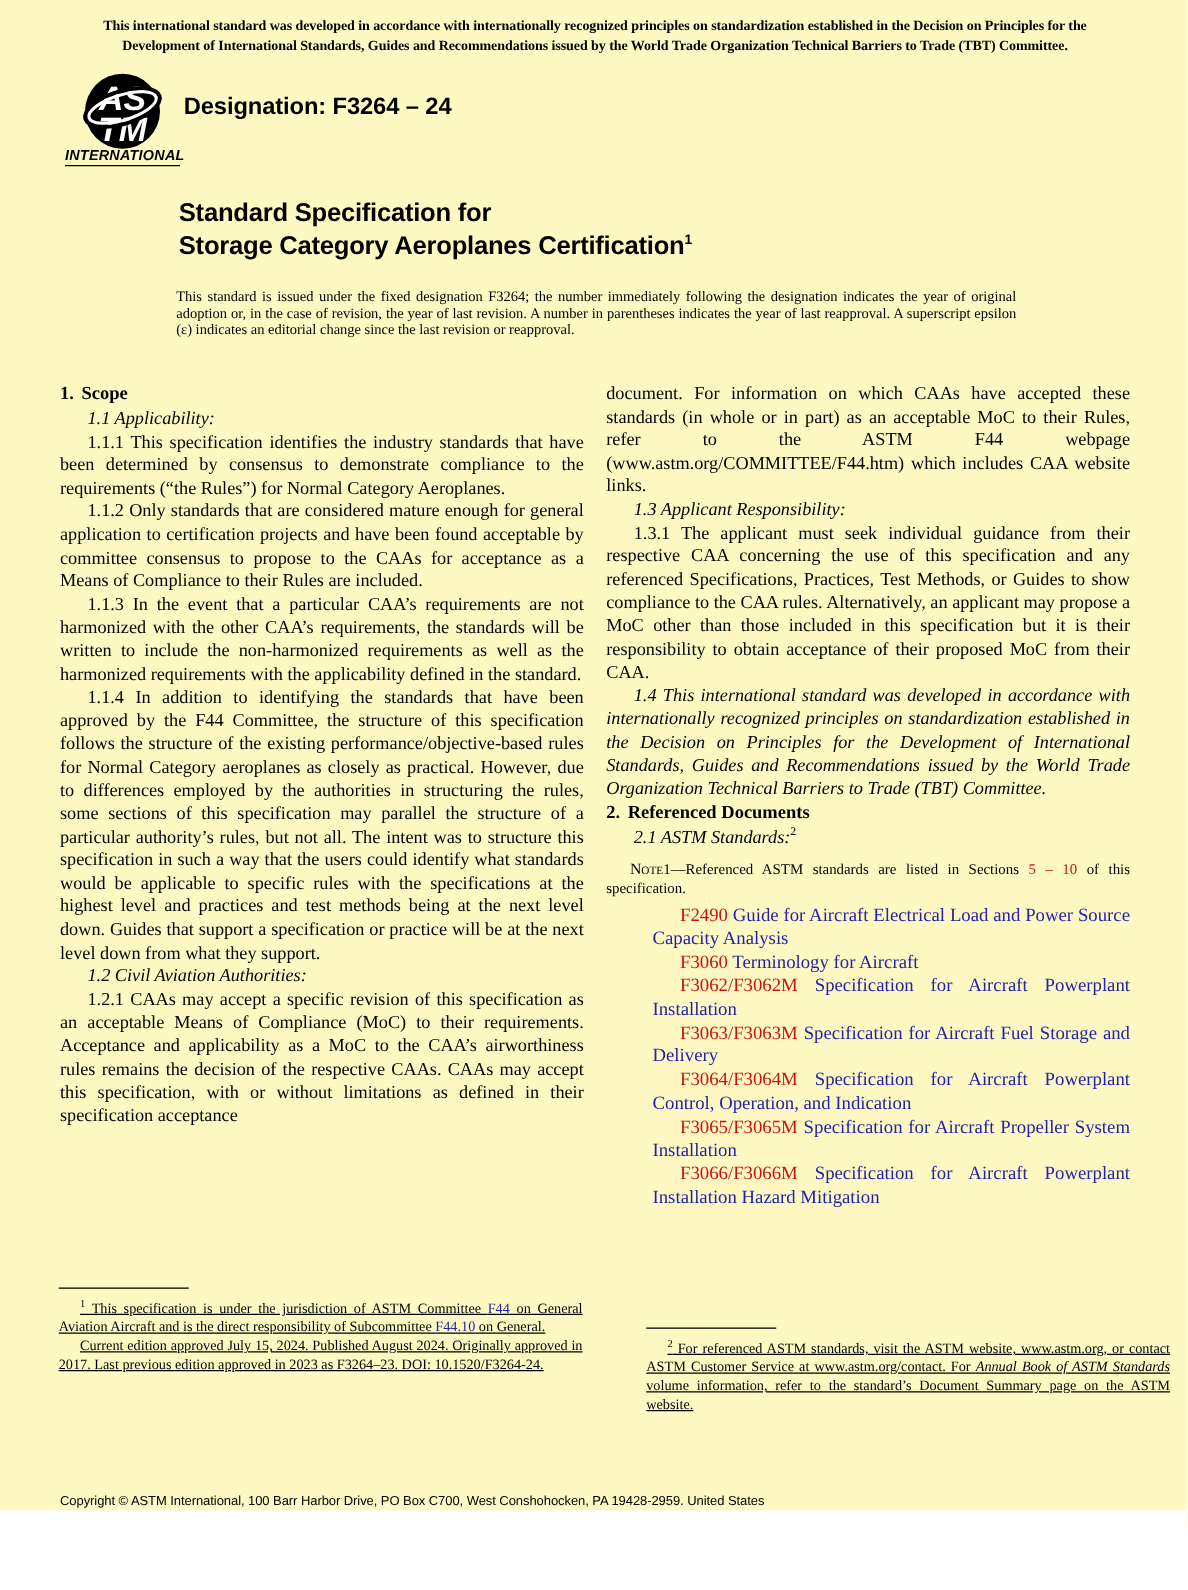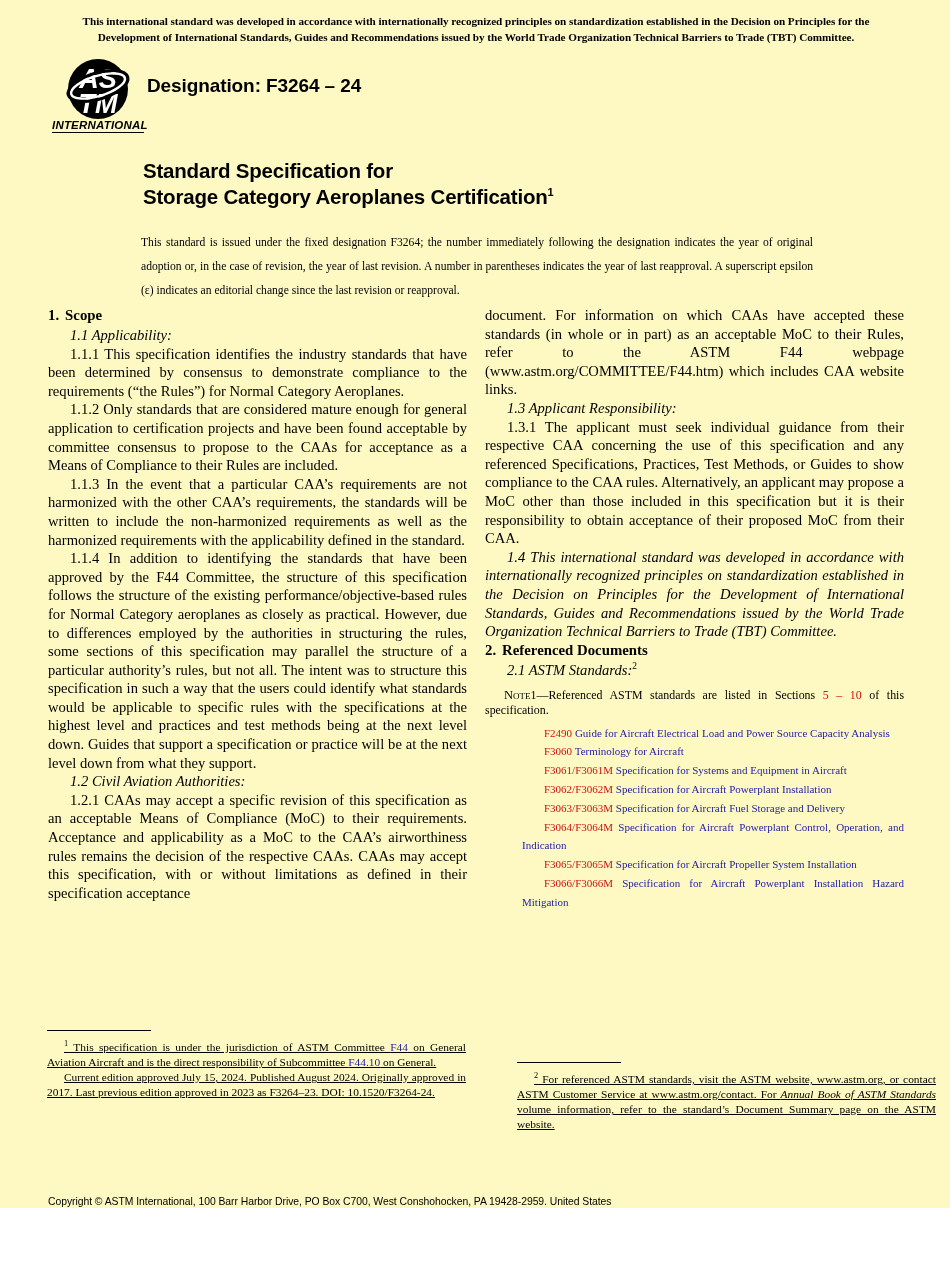--- a/index.html
+++ b/index.html
@@ -80,21 +80,21 @@
     line-height: 0;
   }
 
   
   .issue-note {
     position: absolute;
     left: 141px;
     top: 231px;
     width: 672px;
     font-size: 11.6px;
-    line-height: 24px;
+    line-height: 13px;
     text-align: justify;
     text-align-last: left;
   }
 
   
   .col {
     position: absolute;
     top: 306px;
     width: 419px;
     font-size: 14.6px;
@@ -135,21 +135,21 @@
   .smallcaps {
     font-variant: small-caps;
     font-size: 12.6px;
   }
   .lnk-red { color: #cc1111; }
   .lnk-blue { color: #2323a8; }
 
   
   .ref-list {
     margin-top: 5px;
-    font-size: 11px;
+    font-size: 15px;
     line-height: 18.8px;
   }
   .ref-item {
     padding-left: 37px;
     text-indent: -19px;
     text-align: justify;
     margin: 0;
   }
   .ref-item .desig { color: #cc1111; }
   .ref-item .title { color: #2323a8; }
@@ -257,21 +257,20 @@
 
     <p class="italic"><span>2.1  ASTM Standards:</span><sup style="font-style:normal;font-size:9.5px;vertical-align:super;line-height:0;">2</sup></p>
 
     <div class="note-block">
       <span class="smallcaps">Note</span><span>1</span><span>—Referenced ASTM standards are listed in Sections </span><span class="lnk-red">5 – 10</span><span> of this specification.</span>
     </div>
 
     <div class="ref-list">
       <p class="ref-item"><span class="desig">F2490</span> <span class="title">Guide for Aircraft Electrical Load and Power Source Capacity Analysis</span></p>
       <p class="ref-item"><span class="desig">F3060</span> <span class="title">Terminology for Aircraft</span></p>
-      <p class="ref-item"><span class="desig">F3061/F3061M</span> <span class="title">Specification for Systems and Equipment in Aircraft</span></p>
       <p class="ref-item"><span class="desig">F3062/F3062M</span> <span class="title">Specification for Aircraft Powerplant Installation</span></p>
       <p class="ref-item"><span class="desig">F3063/F3063M</span> <span class="title">Specification for Aircraft Fuel Storage and Delivery</span></p>
       <p class="ref-item"><span class="desig">F3064/F3064M</span> <span class="title">Specification for Aircraft Powerplant Control, Operation, and Indication</span></p>
       <p class="ref-item"><span class="desig">F3065/F3065M</span> <span class="title">Specification for Aircraft Propeller System Installation</span></p>
       <p class="ref-item"><span class="desig">F3066/F3066M</span> <span class="title">Specification for Aircraft Powerplant Installation Hazard Mitigation</span></p>
     </div>
   </div>
 
   <div class="footnote fn-left">
     <div class="rule"></div>

